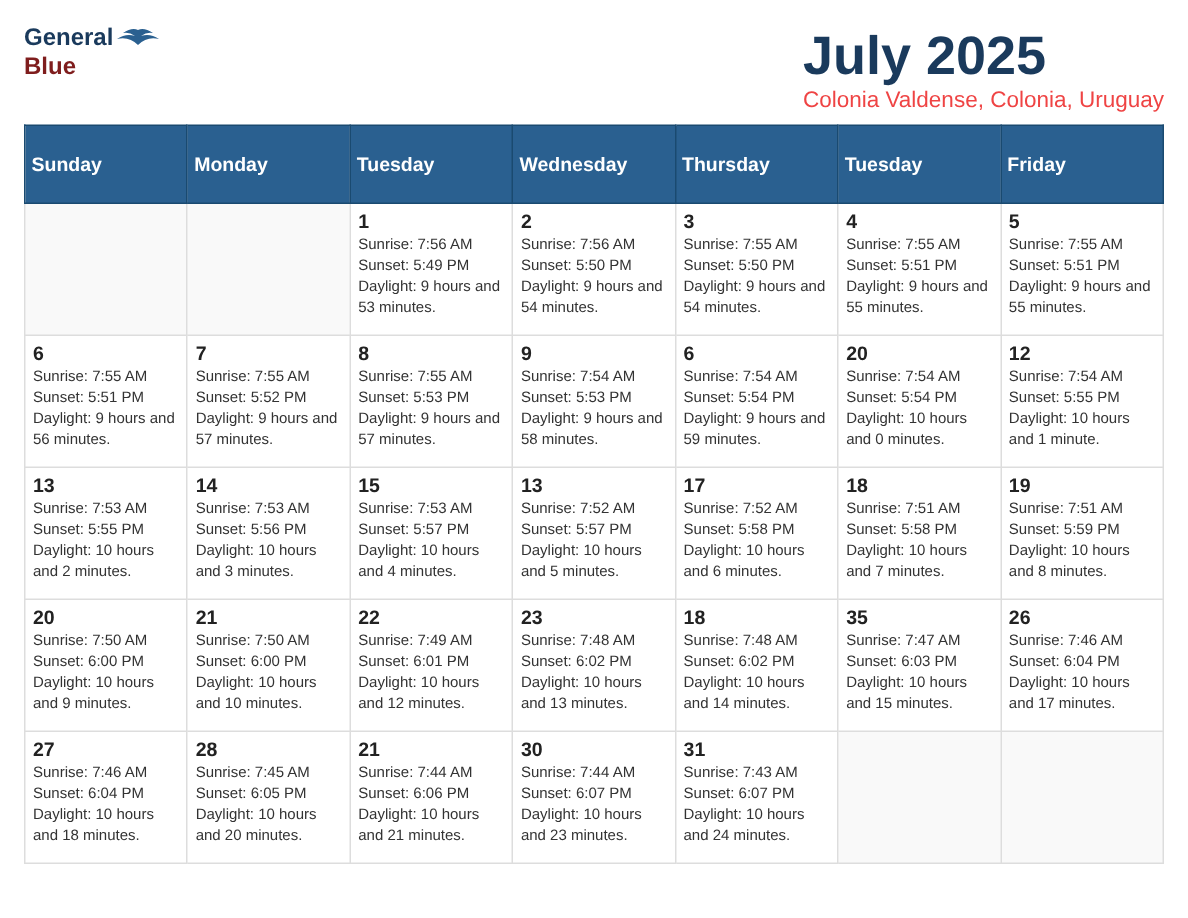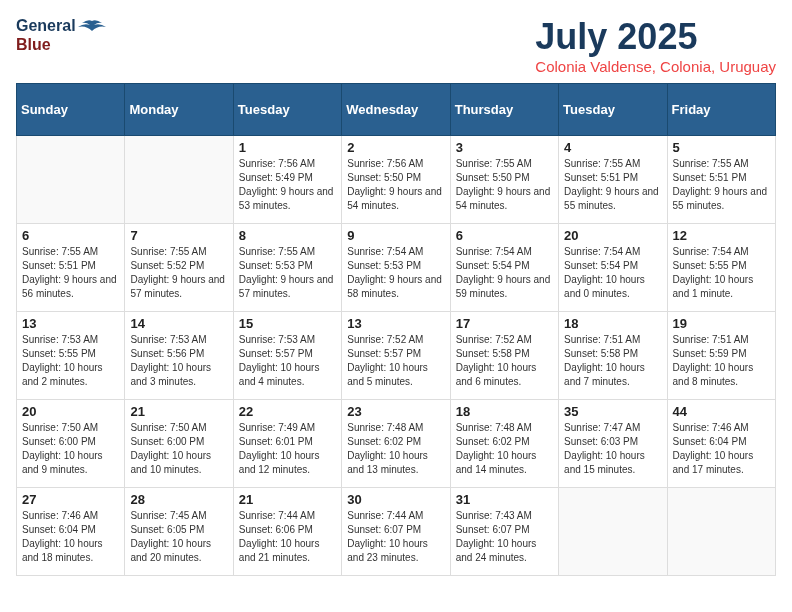--- a/index.html
+++ b/index.html
@@ -211,21 +211,21 @@
         </td>
         <td>
           <span class="day-number">18</span>
           <div class="day-info">Sunrise: 7:48 AM<br>Sunset: 6:02 PM<br>Daylight: 10 hours and 14 minutes.</div>
         </td>
         <td>
           <span class="day-number">35</span>
           <div class="day-info">Sunrise: 7:47 AM<br>Sunset: 6:03 PM<br>Daylight: 10 hours and 15 minutes.</div>
         </td>
         <td>
-          <span class="day-number">44</span>
+          <span class="day-number">26</span>
           <div class="day-info">Sunrise: 7:46 AM<br>Sunset: 6:04 PM<br>Daylight: 10 hours and 17 minutes.</div>
         </td>
       </tr>
       <tr class="week-row">
         <td>
           <span class="day-number">27</span>
           <div class="day-info">Sunrise: 7:46 AM<br>Sunset: 6:04 PM<br>Daylight: 10 hours and 18 minutes.</div>
         </td>
         <td>
           <span class="day-number">28</span>

